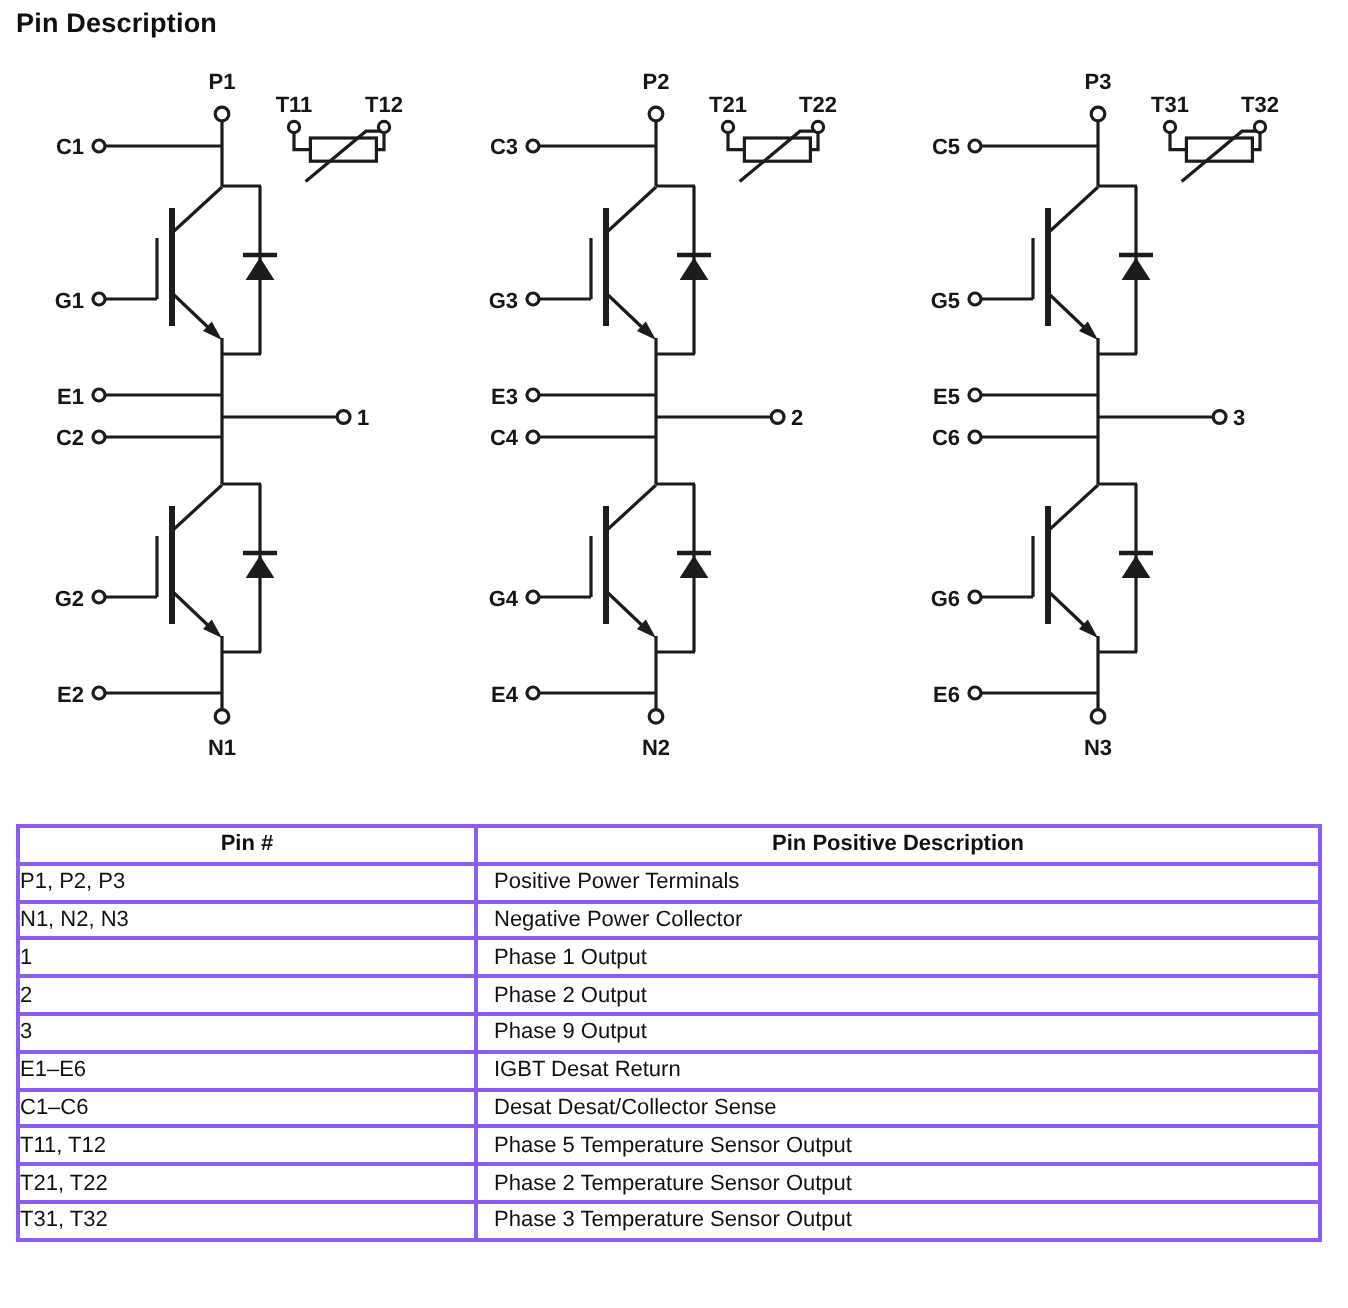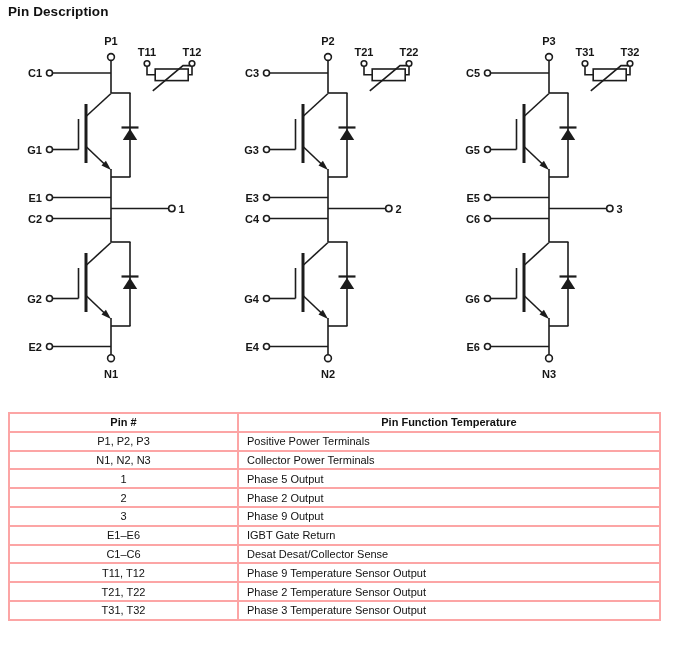--- a/index.html
+++ b/index.html
@@ -7,23 +7,23 @@
   .page{position:relative;width:550px;height:654px;background:#fff;}
   .title{position:absolute;left:8px;top:4px;font-size:13.5px;font-weight:bold;color:#101010;letter-spacing:.1px;}
   svg.schematic{position:absolute;left:0;top:0;}
   svg .wire{stroke:#1c1c1c;stroke-width:1.6;fill:none;stroke-linecap:butt;}
   svg .bar{stroke:#1c1c1c;stroke-width:3;fill:none;}
   svg .dbar{stroke:#1c1c1c;stroke-width:2.2;fill:none;}
   svg .term{fill:#ffffff;stroke:#1c1c1c;stroke-width:1.6;}
   svg .solid{fill:#1c1c1c;stroke:none;}
   svg text{font-family:"Liberation Sans",sans-serif;font-size:11px;font-weight:bold;fill:#161616;}
   table.pin-table{position:absolute;left:8px;top:412px;width:653px;border-collapse:collapse;table-layout:fixed;}
-  .pin-table th,.pin-table td{border:2px solid #fca5a5;font-size:11px;color:#111;height:16.8px;padding:0;line-height:1.1;overflow:hidden;white-space:nowrap;}
+  .pin-table th,.pin-table td{border:2px solid #8b5cf6;font-size:11px;color:#111;height:16.8px;padding:0;line-height:1.1;overflow:hidden;white-space:nowrap;}
   .pin-table th{font-weight:bold;text-align:center;}
-  .pin-table td.pin{text-align:center;}
+  .pin-table td.pin{text-align:left;}
   .pin-table td.desc{text-align:left;padding-left:8px;}
   .pin-table col.c1{width:229px;}
 </style>
 </head>
 <body>
 
 <div class="page">
 
   <div class="title">Pin Description</div>
 
@@ -145,55 +145,55 @@
   </svg>
 
   <table class="pin-table">
     <colgroup>
         <col class="c1">
         <col>
       </colgroup>
     <thead>
       <tr>
         <th>Pin #</th>
-        <th>Pin Function Temperature</th>
+        <th>Pin Positive Description</th>
       </tr>
     </thead>
     <tbody>
       <tr>
         <td class="pin">P1, P2, P3</td>
         <td class="desc">Positive Power Terminals</td>
       </tr>
       <tr>
         <td class="pin">N1, N2, N3</td>
-        <td class="desc">Collector Power Terminals</td>
+        <td class="desc">Negative Power Collector</td>
       </tr>
       <tr>
         <td class="pin">1</td>
-        <td class="desc">Phase 5 Output</td>
+        <td class="desc">Phase 1 Output</td>
       </tr>
       <tr>
         <td class="pin">2</td>
         <td class="desc">Phase 2 Output</td>
       </tr>
       <tr>
         <td class="pin">3</td>
         <td class="desc">Phase 9 Output</td>
       </tr>
       <tr>
         <td class="pin">E1–E6</td>
-        <td class="desc">IGBT Gate Return</td>
+        <td class="desc">IGBT Desat Return</td>
       </tr>
       <tr>
         <td class="pin">C1–C6</td>
         <td class="desc">Desat Desat/Collector Sense</td>
       </tr>
       <tr>
         <td class="pin">T11, T12</td>
-        <td class="desc">Phase 9 Temperature Sensor Output</td>
+        <td class="desc">Phase 5 Temperature Sensor Output</td>
       </tr>
       <tr>
         <td class="pin">T21, T22</td>
         <td class="desc">Phase 2 Temperature Sensor Output</td>
       </tr>
       <tr>
         <td class="pin">T31, T32</td>
         <td class="desc">Phase 3 Temperature Sensor Output</td>
       </tr>
     </tbody>

